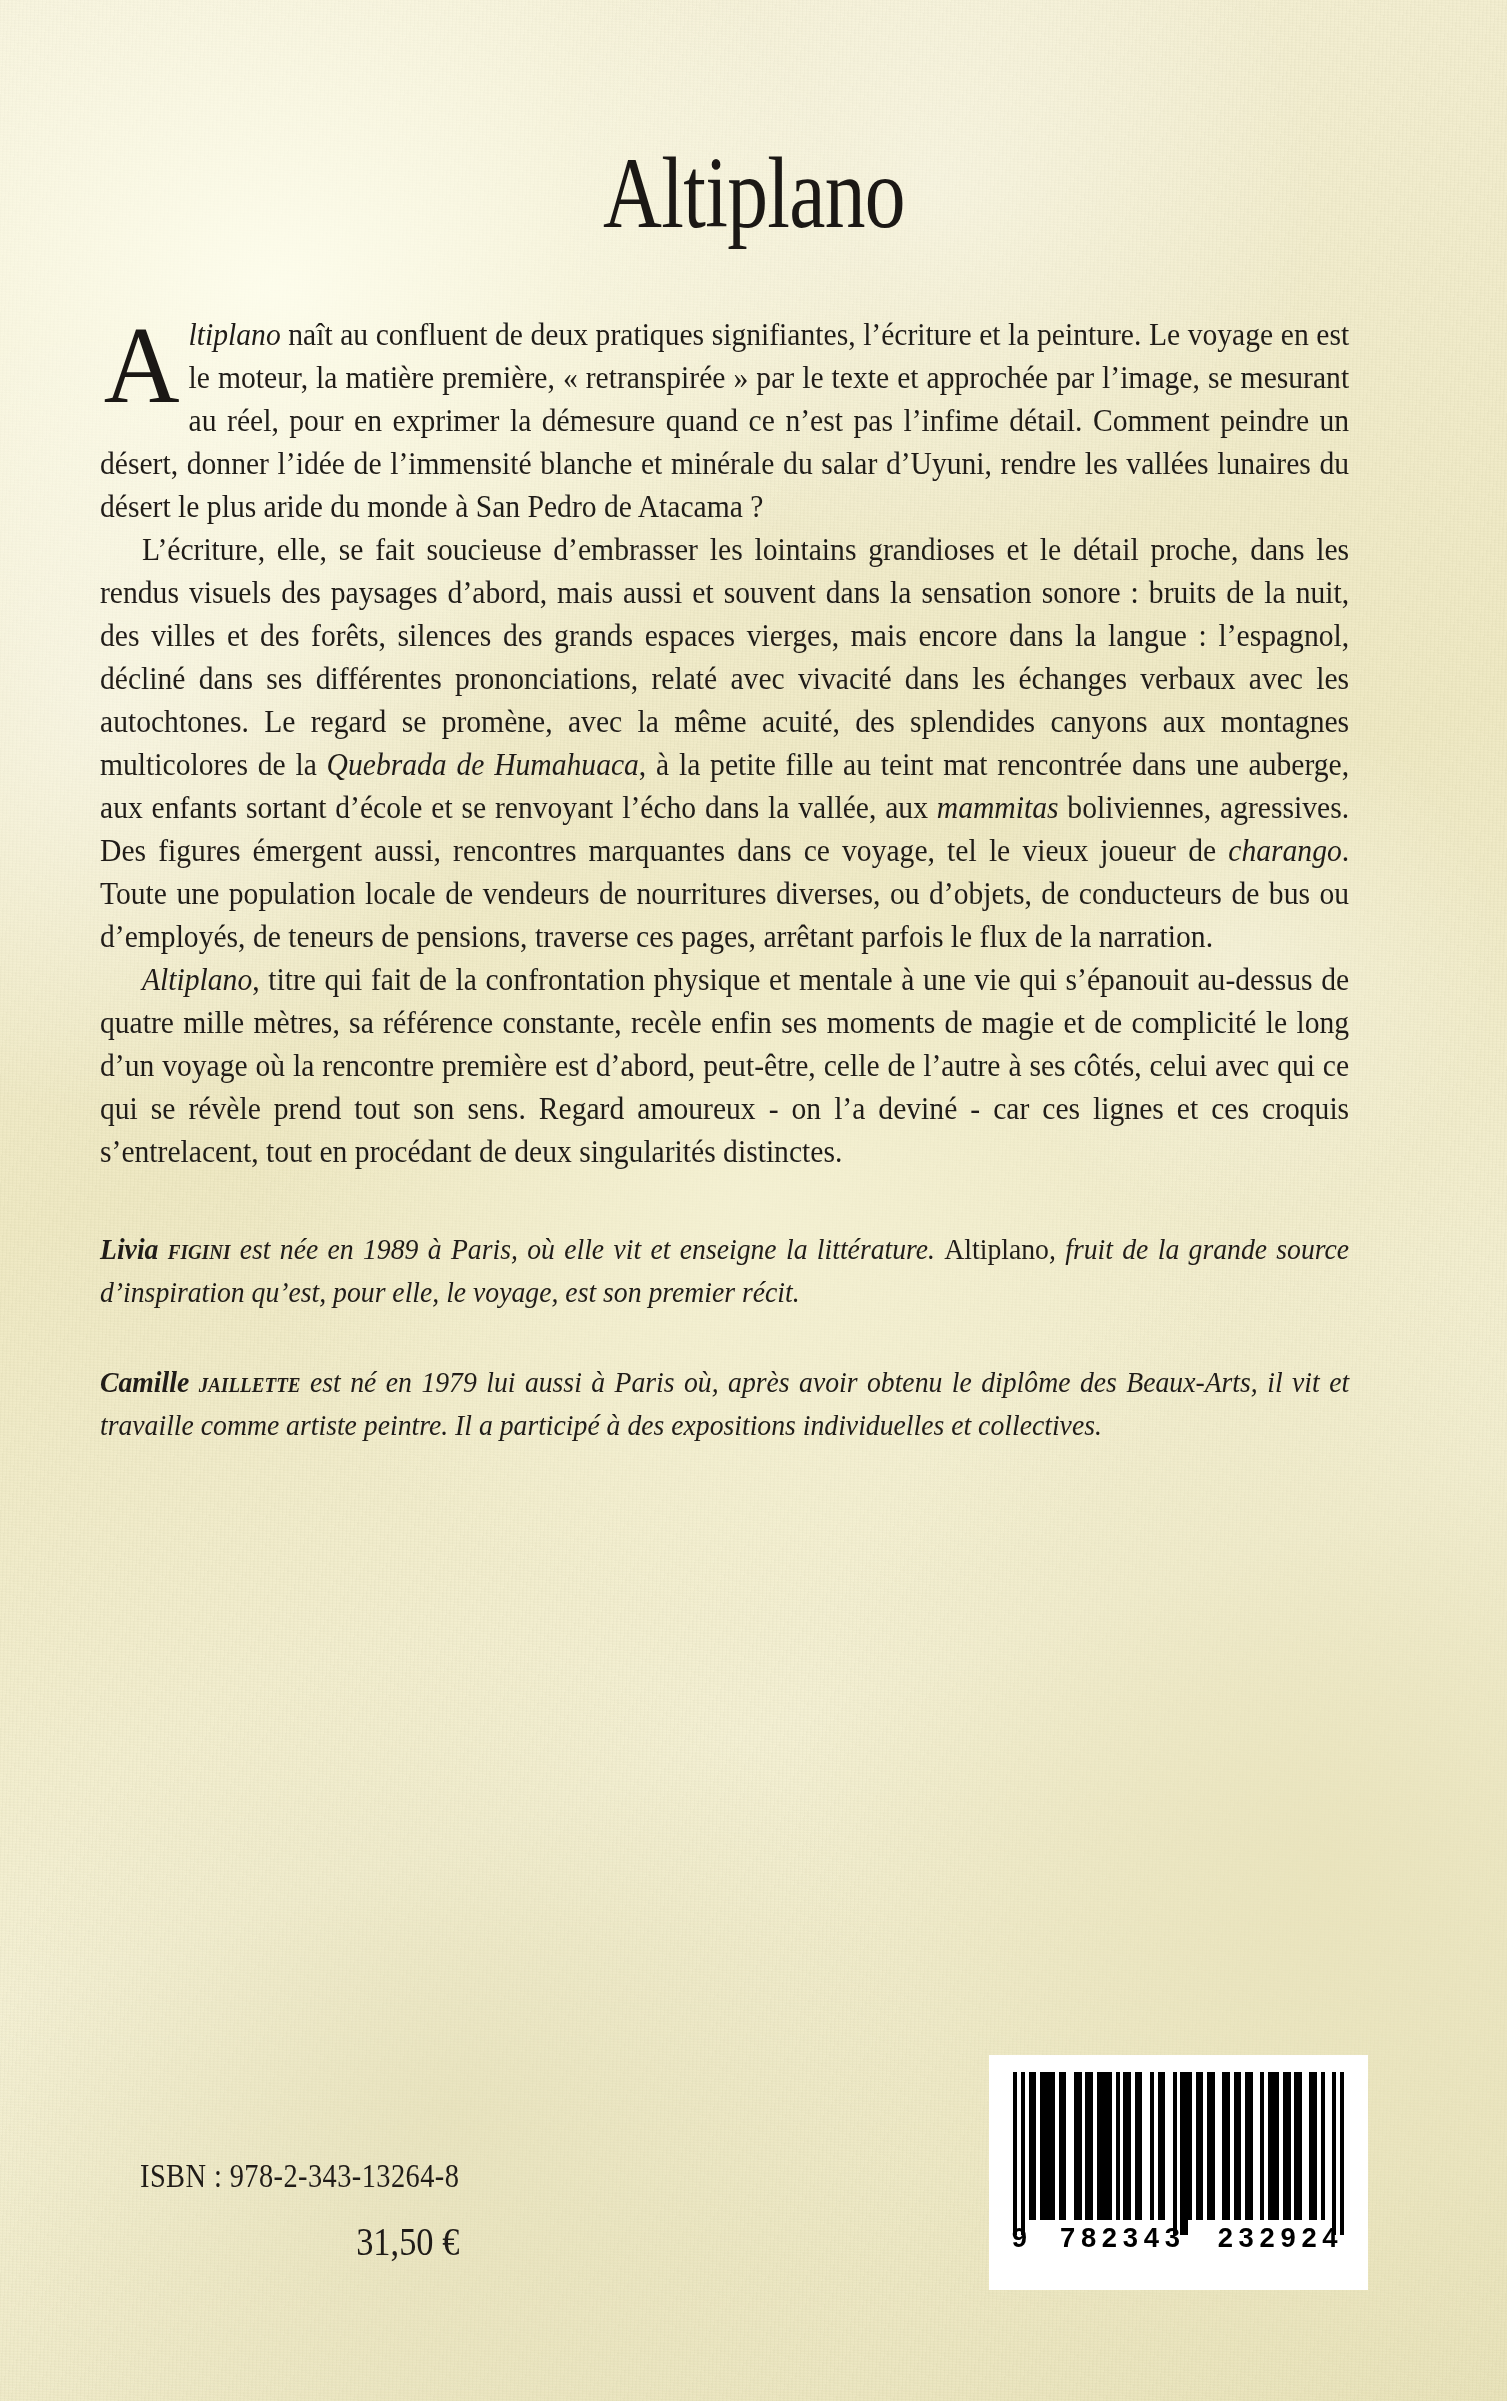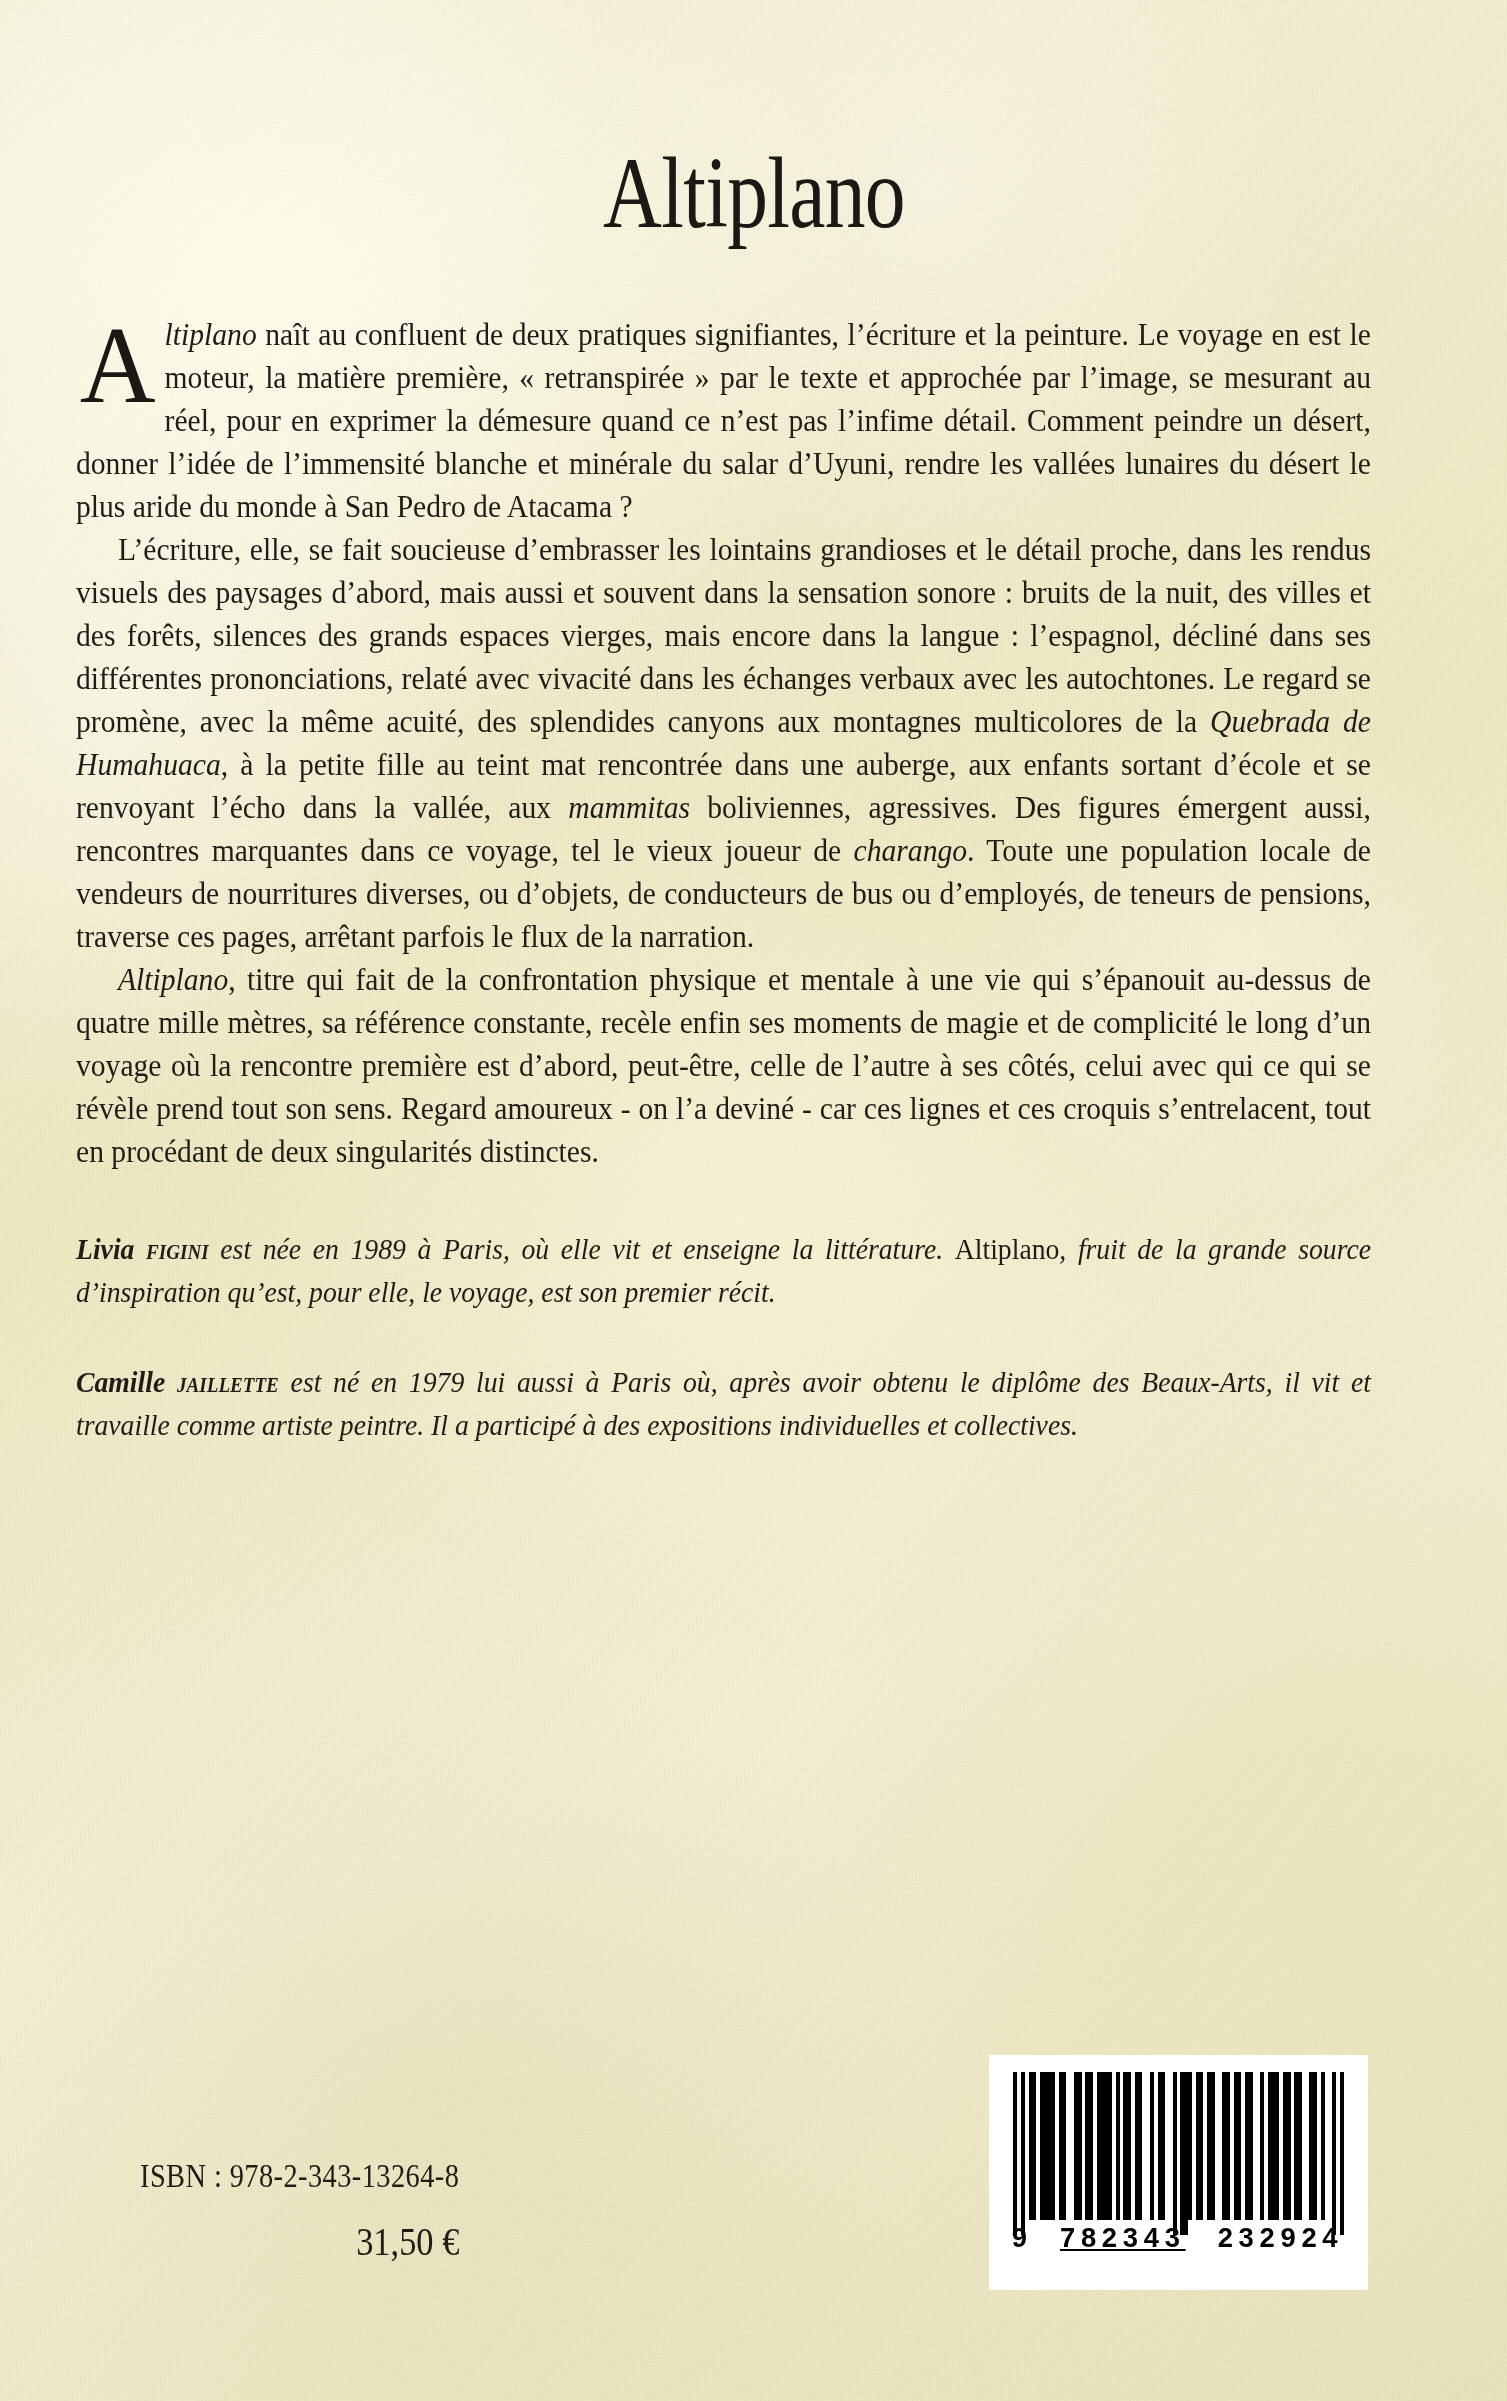--- a/index.html
+++ b/index.html
@@ -40,21 +40,21 @@
       radial-gradient(circle at 7% 30%, rgba(255,255,250,0.45), rgba(255,255,250,0) 18%),
       radial-gradient(circle at 62% 8%, rgba(255,255,250,0.35), rgba(255,255,250,0) 16%),
       radial-gradient(circle at 30% 88%, rgba(224,218,176,0.45), rgba(224,218,176,0) 20%),
       radial-gradient(circle at 82% 40%, rgba(255,255,250,0.3), rgba(255,255,250,0) 14%);
     mix-blend-mode: normal;
   }
 
   .content {
     position: relative;
     z-index: 2;
-    padding: 0 76px;
+    padding: 0 100px;
   }
 
   
   .title {
     text-align: center;
     font-family: "Liberation Serif", "DejaVu Serif", serif;
     font-size: 102px;
     line-height: 1;
     letter-spacing: -0.9px;
     padding-top: 74px;
@@ -187,21 +187,21 @@
     font-weight: 700;
     letter-spacing: 0.9px;
     color: #000;
     display: flex;
     justify-content: space-between;
     align-items: baseline;
     padding: 0 1.9px;
     box-sizing: border-box;
   }
   .bc-left { margin-left: 1.9px; }
-  .bc-mid  { letter-spacing: 5.7px; text-decoration: underline; }
+  .bc-mid  { letter-spacing: 5.7px; }
   .bc-right{ letter-spacing: 5.7px; margin-right: 3.8px; }
 </style>
 </head>
 <body>
 
 <div class="page">
 
   <div class="content">
 
     <h1 class="title">Altiplano</h1>

